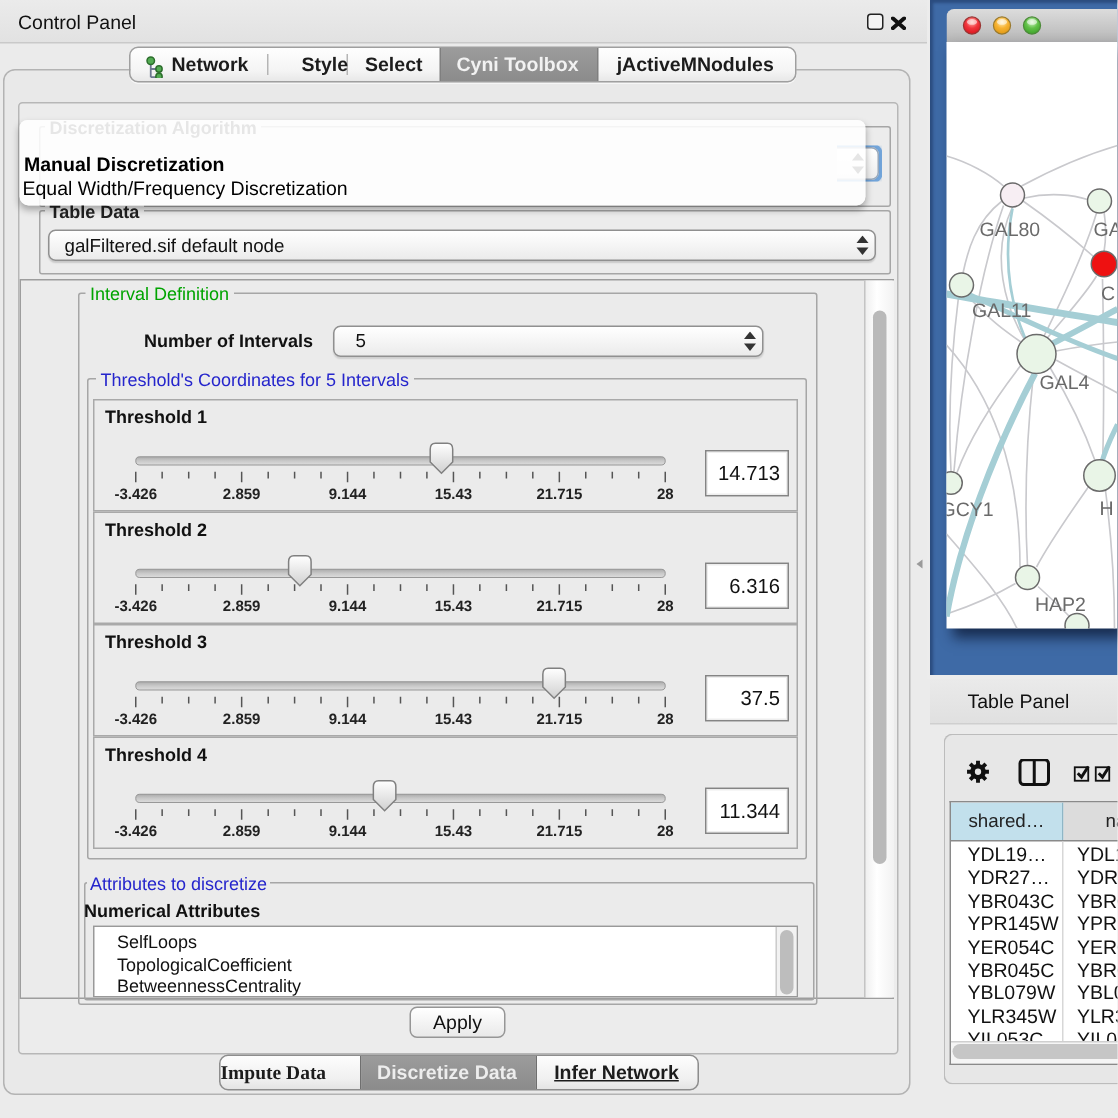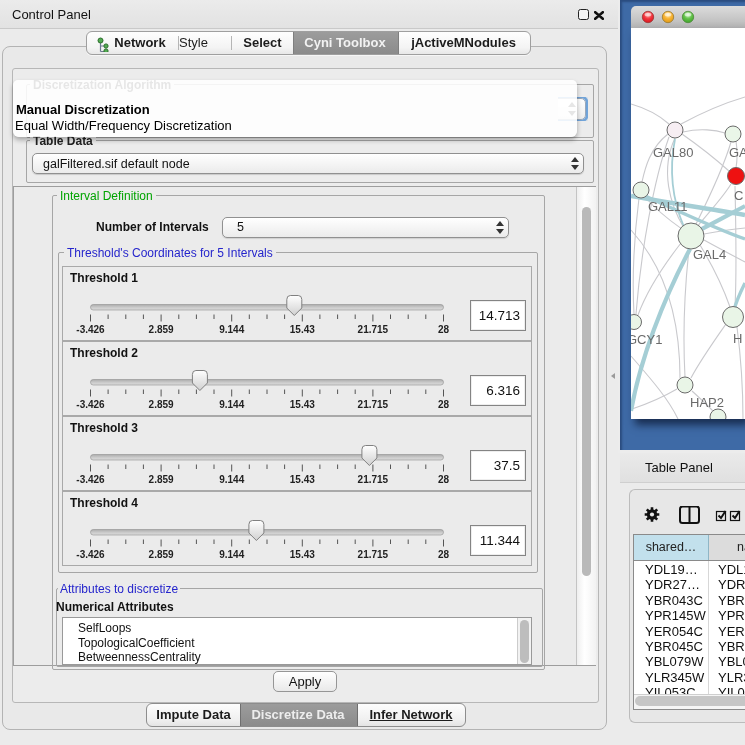--- a/index.html
+++ b/index.html
@@ -25,21 +25,21 @@
        border:1px solid #b3b3b3;border-radius:8px;"></div>
 
   <div class="abs" style="left:86px;top:31px;width:443px;height:22px;border:1px solid #9f9f9f;
        border-radius:6px;background:linear-gradient(#fefefe,#f4f4f4 70%,#e8e8e8);overflow:hidden;
        box-shadow:0 1px 0 rgba(255,255,255,.6);">
     <div class="abs" style="left:206px;top:0;width:104px;height:22px;
          background:linear-gradient(#9c9c9c,#8b8b8b);border-left:1px solid #7f7f7f;border-right:1px solid #7f7f7f;"></div>
     <div class="abs" style="left:91px;top:4px;width:1px;height:14px;background:#b5b5b5;"></div>
     <div class="abs" style="left:144px;top:4px;width:1px;height:14px;background:#b5b5b5;"></div>
     <div class="abs" style="left:0;top:3px;width:92px;text-align:center;font-size:13px;font-weight:bold;color:#1c1c1c;padding-left:14px;box-sizing:border-box;">Network</div>
-    <div class="abs" style="left:92px;top:3px;width:53px;text-align:left;font-size:13px;font-weight:normal;color:#1c1c1c;">Style</div>
+    <div class="abs" style="left:92px;top:3px;width:53px;text-align:right;font-size:13px;font-weight:bold;color:#1c1c1c;">Style</div>
     <div class="abs" style="left:145px;top:3px;width:61px;text-align:center;font-size:13px;font-weight:bold;color:#1c1c1c;">Select</div>
     <div class="abs" style="left:206px;top:3px;width:104px;text-align:center;font-size:13px;font-weight:bold;color:#f2f2f2;">Cyni Toolbox</div>
     <div class="abs" style="left:310px;top:3px;width:133px;text-align:center;font-size:13px;font-weight:bold;color:#1c1c1c;">jActiveMNodules</div>
 
     <svg class="abs" style="left:9px;top:3px;" width="15" height="17" viewBox="0 0 15 17">
       <path d="M4.5 6 V16.5 M4.5 11 H9.5 M4.5 16.5 H9.5" stroke="#6d7890" stroke-width="1.2" fill="none"></path>
       <circle cx="4.5" cy="5.5" r="2.5" fill="#52ab52" stroke="#2c6e2c" stroke-width="1"></circle>
       <circle cx="10" cy="11" r="2.1" fill="#52ab52" stroke="#2c6e2c" stroke-width="1"></circle>
       <circle cx="10" cy="16" r="2.1" fill="#52ab52" stroke="#2c6e2c" stroke-width="1"></circle>
     </svg>
@@ -217,21 +217,21 @@
   <div class="abs" style="left:16px;top:102px;font-size:13px;font-weight:bold;color:#000;">Manual Discretization</div>
   <div class="abs" style="left:15px;top:118px;font-size:13px;color:#000;">Equal Width/Frequency Discretization</div>
 
   <div class="abs" style="left:273px;top:671px;width:64px;height:21px;border-radius:5px;
        background:linear-gradient(#ffffff,#e9e9e9);border:1px solid #969696;box-sizing:border-box;
        text-align:center;font-size:13px;color:#111;line-height:19px;">Apply</div>
   <div class="abs" style="left:146px;top:703px;width:318px;height:22px;border:1px solid #8d8d8d;
        border-radius:6px;background:linear-gradient(#fdfdfd,#f0f0f0 70%,#e4e4e4);overflow:hidden;">
     <div class="abs" style="left:93px;top:0;width:116px;height:22px;background:linear-gradient(#9c9c9c,#8b8b8b);
          border-left:1px solid #6f6f6f;border-right:1px solid #6f6f6f;"></div>
-    <div class="abs" style="left:0;top:3px;width:93px;text-align:center;font-size:13px;font-weight:bold;color:#1c1c1c;">Impute Data</div>
+    <div class="abs" style="left:0;top:3px;width:93px;font-size:13px;font-weight:bold;color:#1c1c1c;font-family:Liberation Serif, serif;">Impute Data</div>
     <div class="abs" style="left:93px;top:3px;width:116px;text-align:center;font-size:13px;font-weight:bold;color:#ededed;">Discretize Data</div>
     <div class="abs" style="left:210px;top:3px;width:108px;text-align:center;font-size:13px;font-weight:bold;color:#1c1c1c;text-decoration:underline;">Infer Network</div>
   </div>
 
   <div class="abs" style="left:611px;top:373px;width:0;height:0;border-top:3px solid transparent;border-bottom:3px solid transparent;border-right:4px solid #9a9a9a;"></div>
 
   <div class="abs" style="left:618px;top:0;width:127px;height:453px;background:#ececec;"></div>
   <div class="abs" style="left:620px;top:0;width:125px;height:450px;
        background:linear-gradient(90deg,#33588c,#3e6aa6 8px,#41700 0);background:#3e6aa6;
        box-shadow:inset 2px 2px 2px rgba(20,40,80,.45);"></div>

